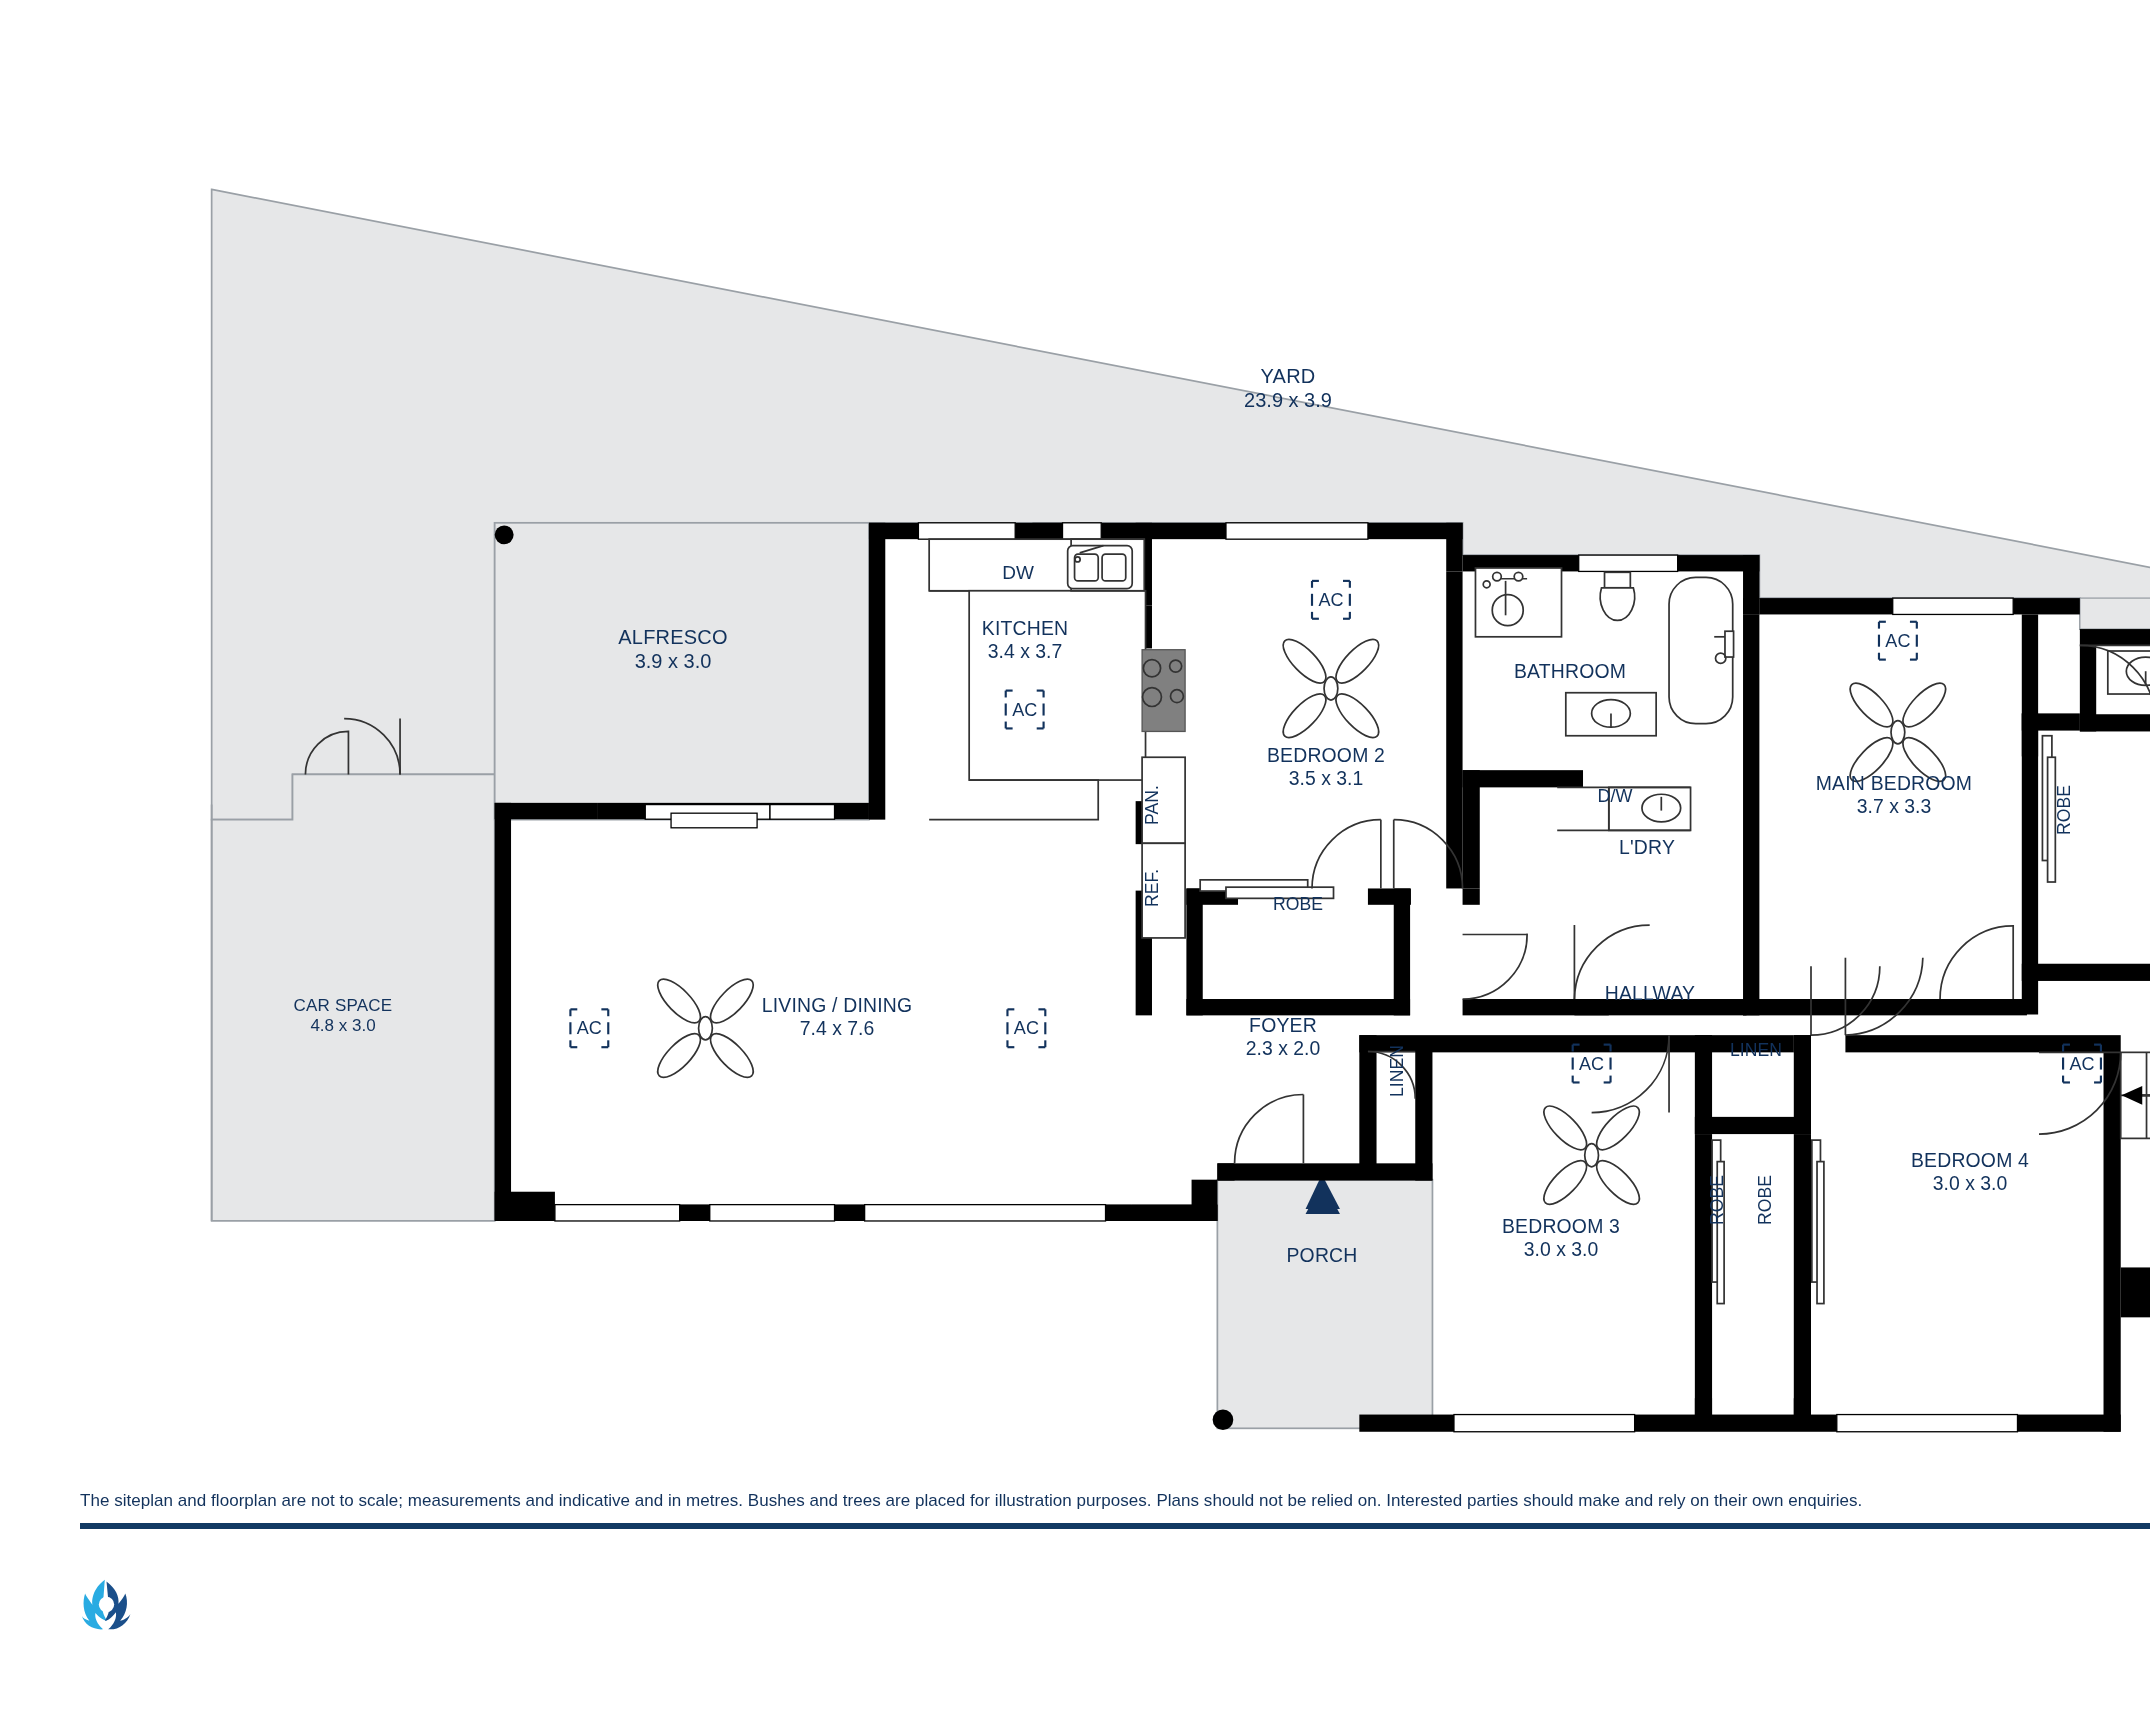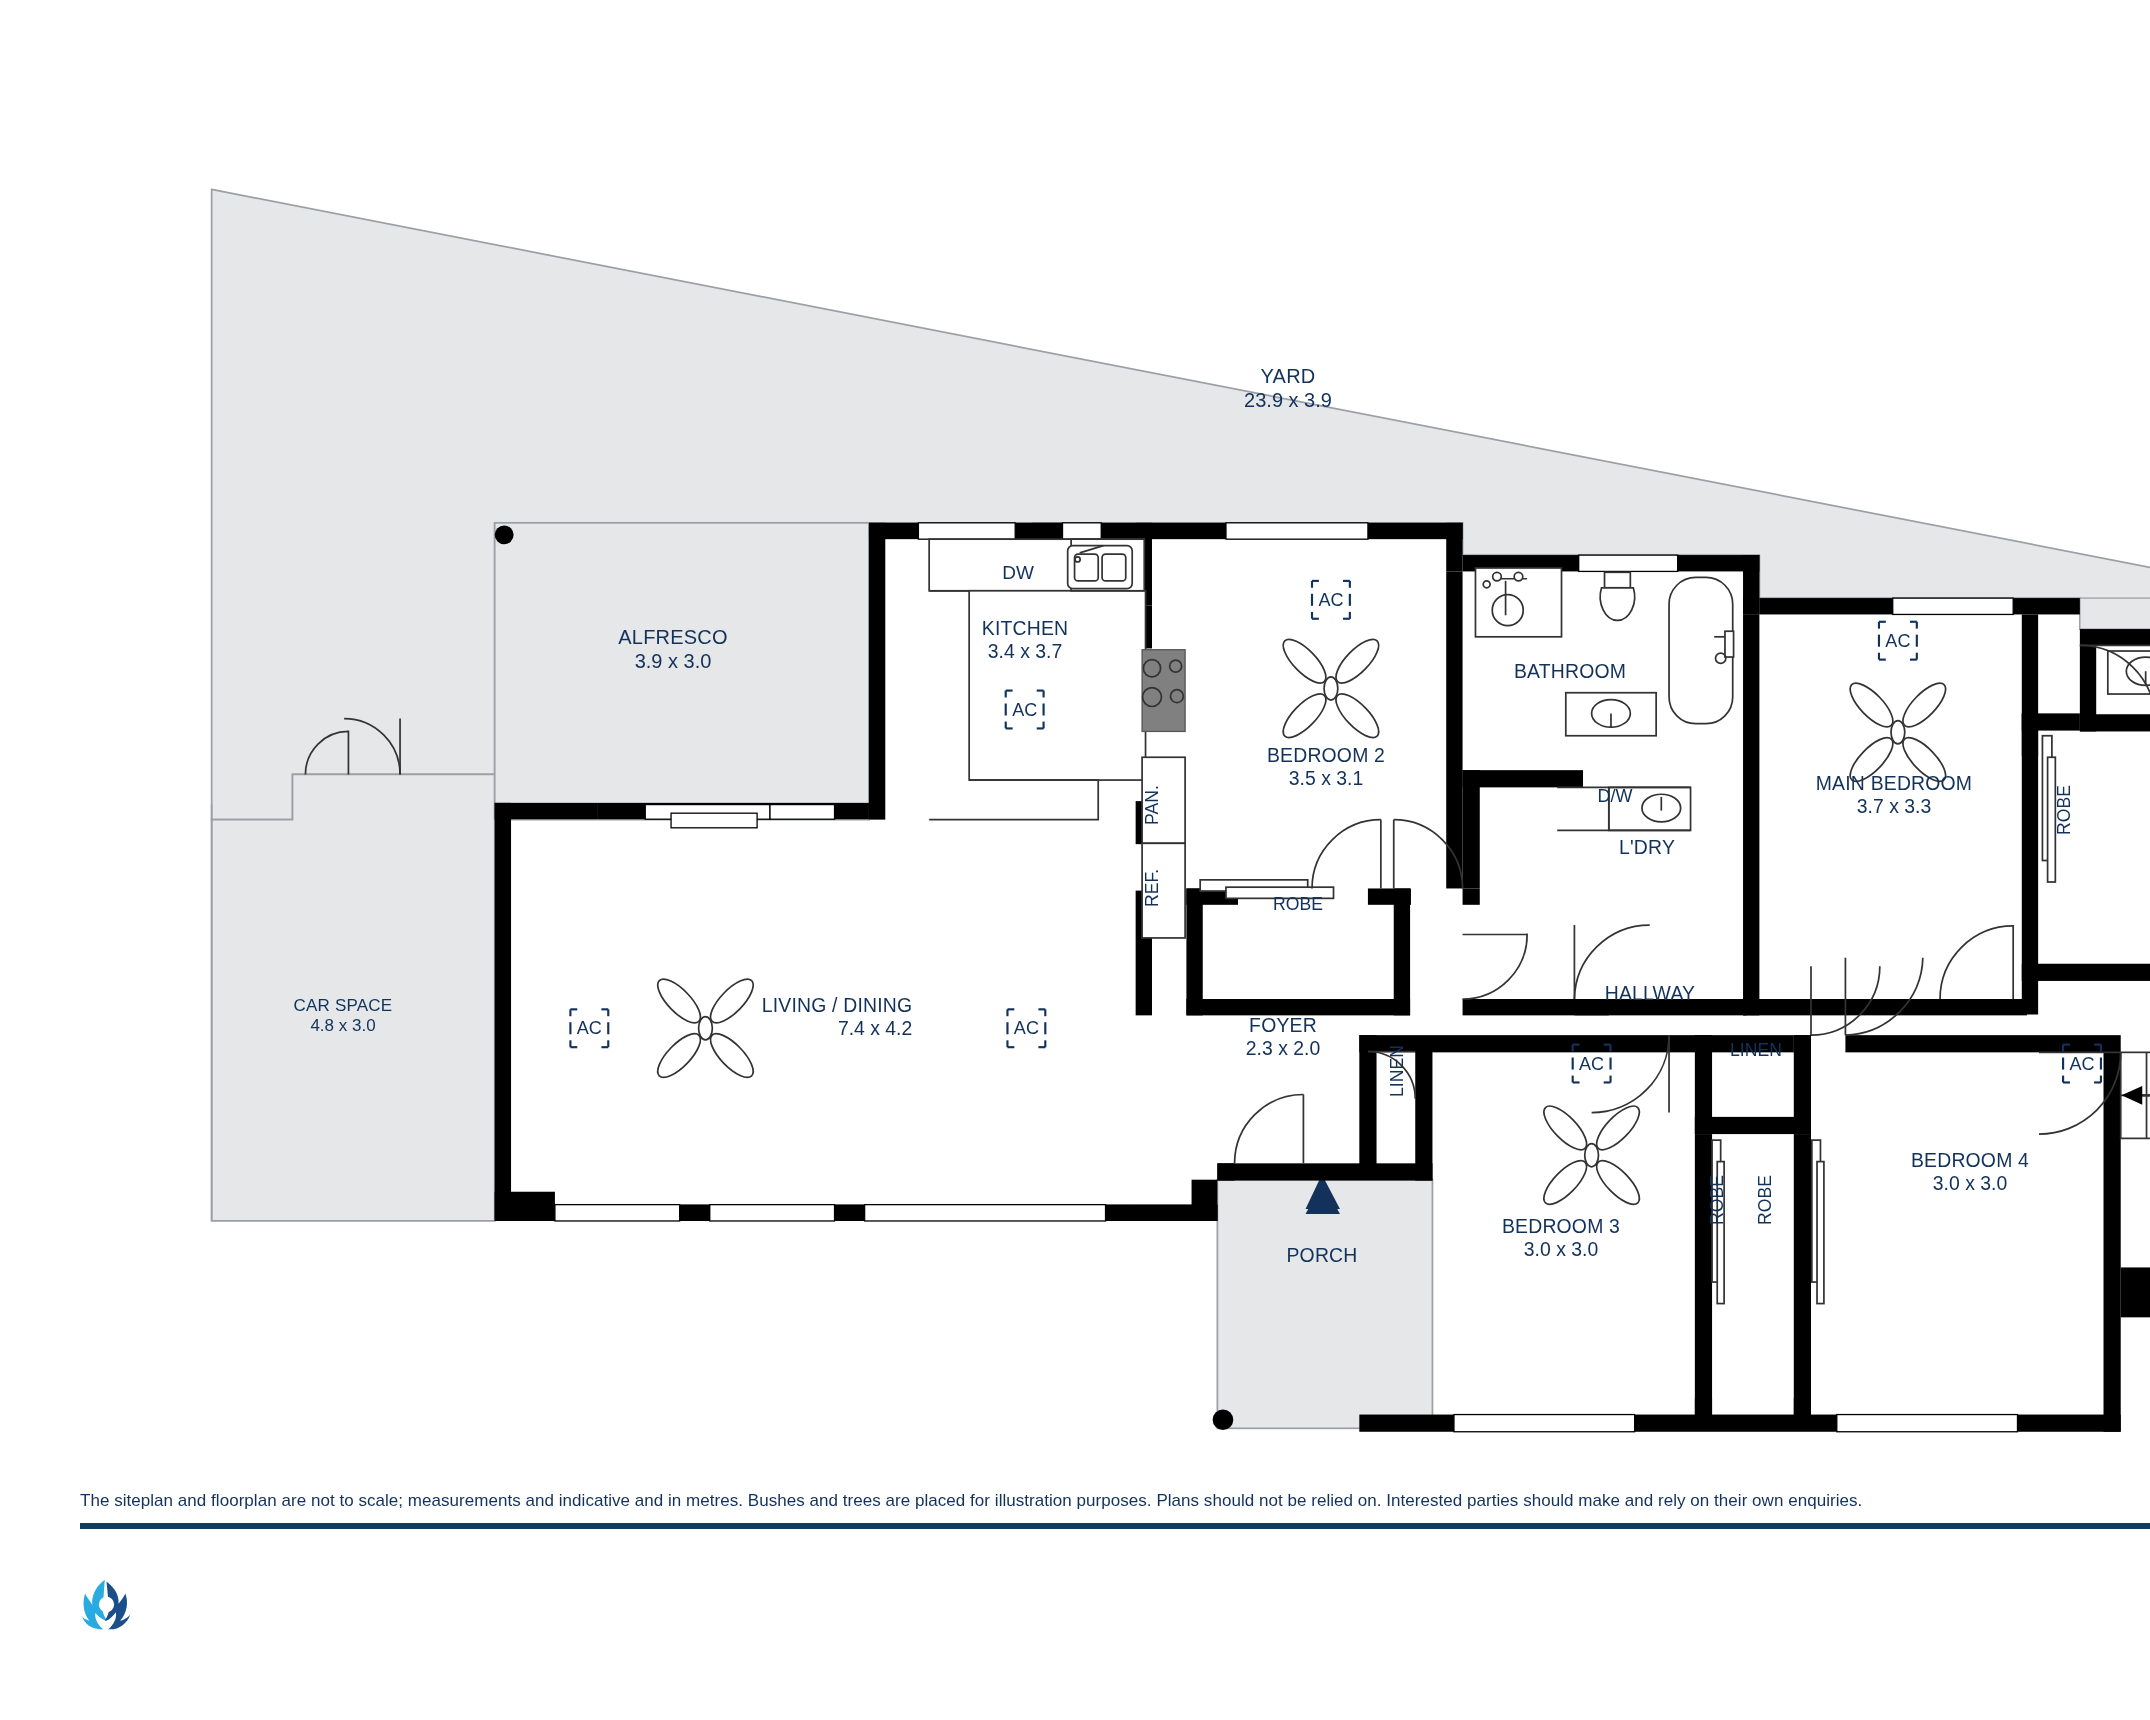--- a/index.html
+++ b/index.html
@@ -450,23 +450,23 @@
       <span class="nm">L'DRY</span>
     </div>
     <div class="lbl" style="left: 1894px; top: 795px; font-size: 19.4px; transform: translate(-50%, -50%);">
       <span class="nm">MAIN BEDROOM</span>
       <span class="dim">3.7 x 3.3</span>
     </div>
     <div class="lbl" style="left: 343px; top: 1016px; font-size: 17px; transform: translate(-50%, -50%); text-align: center;">
       <span class="nm">CAR SPACE</span>
       <span class="dim">4.8 x 3.0</span>
     </div>
-    <div class="lbl" style="left: 837px; top: 1017px; font-size: 19.4px; transform: translate(-50%, -50%); text-align: right;">
+    <div class="lbl" style="left: 837px; top: 1017px; font-size: 19.4px; transform: translate(-50%, -50%);">
       <span class="nm">LIVING / DINING</span>
-      <span class="dim">7.4 x 4.2</span>
+      <span class="dim">7.4 x 7.6</span>
     </div>
     <div class="lbl" style="left: 1283px; top: 1037px; font-size: 19.4px; transform: translate(-50%, -50%);">
       <span class="nm">FOYER</span>
       <span class="dim">2.3 x 2.0</span>
     </div>
     <div class="lbl" style="left: 1650px; top: 993px; font-size: 19.4px; transform: translate(-50%, -50%);">
       <span class="nm">HALLWAY</span>
     </div>
     <div class="lbl" style="left: 1561px; top: 1238px; font-size: 19.4px; transform: translate(-50%, -50%);">
       <span class="nm">BEDROOM 3</span>

